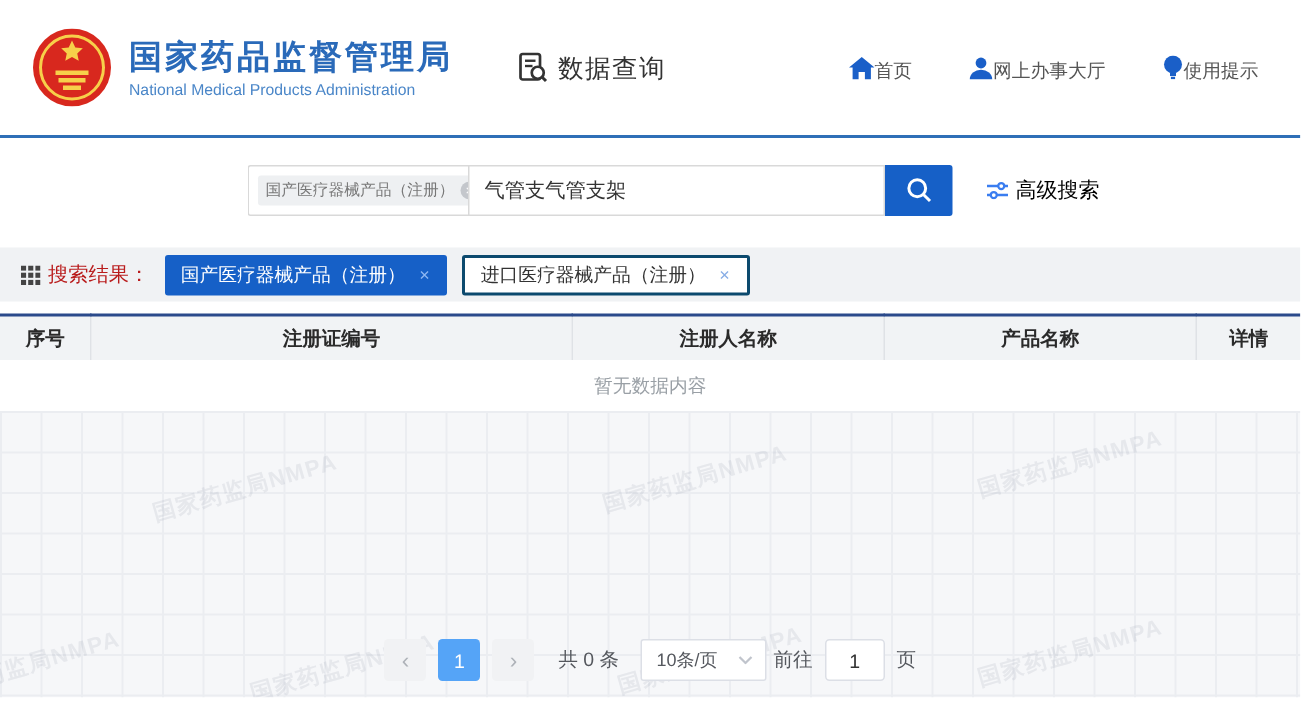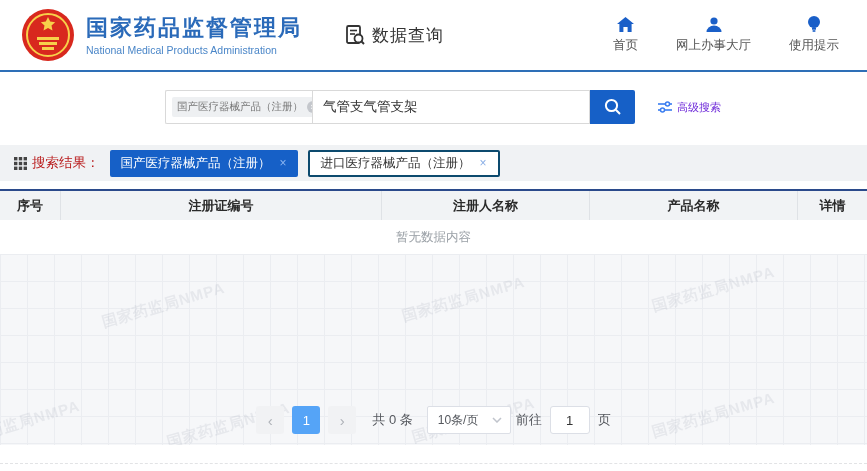--- a/index.html
+++ b/index.html
@@ -1,47 +1,47 @@
 <!DOCTYPE html>
 <html><head>
 <meta charset="utf-8">
 <style>
   * { margin:0; padding:0; box-sizing:border-box; }
   html,body { width:867px; height:471px; }
   body { font-family:"Liberation Sans","DejaVu Sans",sans-serif; background:#fff; overflow:hidden; }
   .page { position:relative; width:867px; height:471px; background:#fff; overflow:hidden; }
 
   
-  .header { height:72px; display:flex; align-items:center; border-bottom:2px solid #2e6fb7; background:#fff; padding-left:22px; }
+  .header { height:92px; display:flex; align-items:center; border-bottom:2px solid #2e6fb7; background:#fff; padding-left:22px; }
   .logo { width:52px; height:52px; flex:0 0 52px; cursor:pointer; }
   .title-block { margin-left:12px; }
   .title-cn { font-size:22px; font-weight:bold; color:#2a6ab9; letter-spacing:2px; line-height:26px; }
   .title-en { font-size:10.5px; color:#4a86c8; margin-top:3px; }
   .app-title { display:flex; align-items:center; margin-left:42px; cursor:pointer;text-align:right; }
   .app-title-text { font-size:17px; color:#333; margin-left:6px; letter-spacing:1px; }
   .header-spacer { flex:1; }
   .top-nav { display:flex; align-items:center; margin-right:28px; }
-  .nav-item { display:flex; flex-direction:column; align-items:center; margin-left:38px; cursor:pointer; }
+  .nav-item { display:flex; flex-direction:row; align-items:center; margin-left:38px; cursor:pointer; }
   .nav-item .nav-label { font-size:12.5px; color:#555; margin-top:5px; white-space:nowrap; }
 
   
   .search-section { padding-top:18px; background:#fff; }
   .search-bar { display:flex; align-items:center; margin-left:165px; }
   .category-dropdown { width:147px; height:34px; border:1px solid #d9d9d9; border-right:none; border-radius:2px 0 0 2px;
     background:#fff; display:flex; align-items:center; padding:0 6px; cursor:pointer; }
   .category-tag { background:#eef0f2; border-radius:2px; display:flex; align-items:center; padding:3px 5px; }
   .category-tag-text { font-size:10.5px; color:#777; white-space:nowrap; }
   .tag-close { width:12px; height:12px; border-radius:50%; background:#c4c7cc; color:#fff; font-size:9px; line-height:12px;
     text-align:center; margin-left:4px; cursor:pointer; flex:0 0 12px; }
   .dd-chevron { margin-left:auto; display:flex; }
   .search-input { width:278px; height:34px; border:1px solid #d9d9d9; border-radius:0; padding:0 10px; font-size:13.5px; color:#333;
     font-family:"Liberation Sans","DejaVu Sans",sans-serif; outline:none; }
   .search-button { width:45px; height:34px; background:#1660c7; border:none; border-radius:0 2px 2px 0; cursor:pointer;
     display:flex; align-items:center; justify-content:center; }
-  .advanced-search { display:flex; align-items:center; margin-left:18px; color:#6d28d9; font-size:11px; cursor:pointer; }
+  .advanced-search { display:flex; align-items:center; margin-left:18px; color:#000000; font-size:14px; cursor:pointer; }
   .advanced-search span { margin-left:5px; }
 
   
   .results-bar { margin-top:21px; height:36px; background:#f0f2f4; display:flex; align-items:center; padding-left:14px; }
   .results-label { font-size:13.5px; font-weight:normal; color:#b91c1c; margin-left:5px; white-space:nowrap; }
   .result-tab { height:27px; display:flex; align-items:center; padding:0 11px; border-radius:2px; font-size:12.5px;
     margin-left:10px; cursor:pointer; white-space:nowrap; }
   .result-tab.active { background:#1660c7; color:#fff; }
   .result-tab.active .tab-close { color:#8cb6f2; }
   .result-tab.inactive { background:#fff; border:2px solid #0c4a6e; color:#333; }

